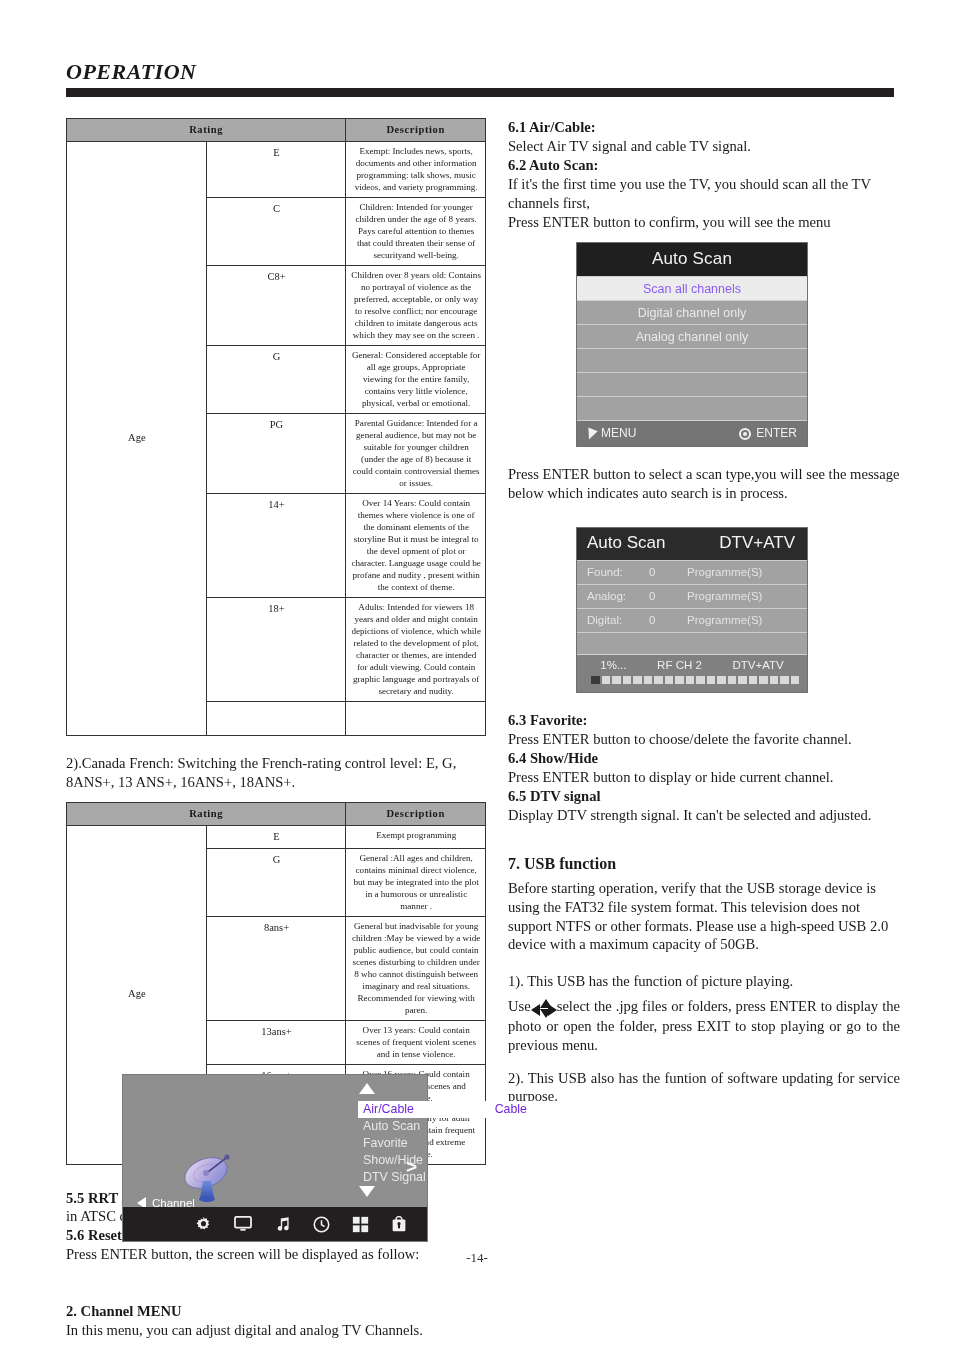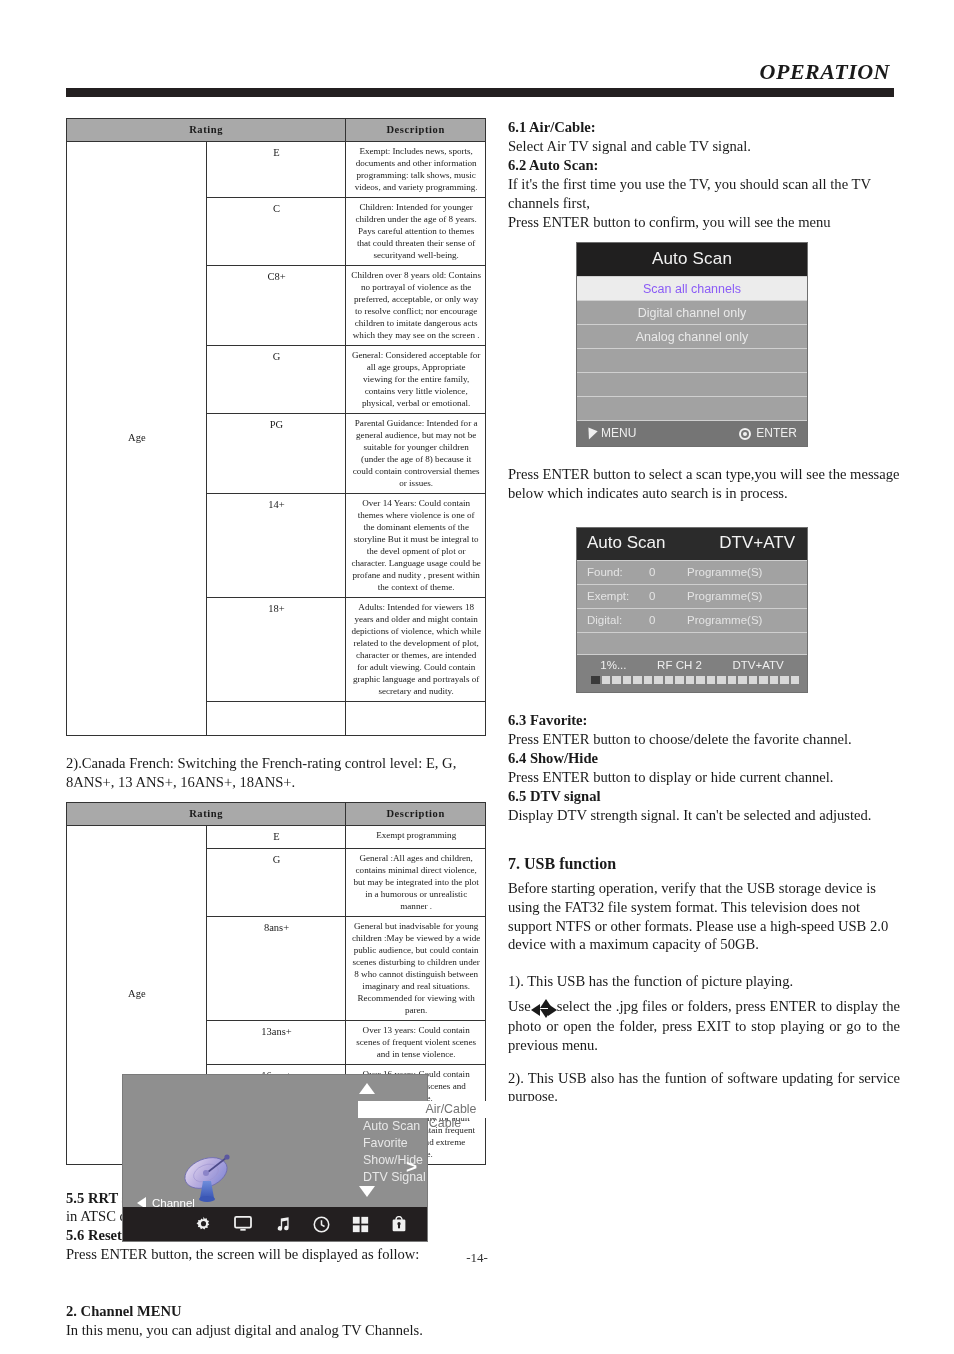--- a/index.html
+++ b/index.html
@@ -12,21 +12,21 @@
     position: relative;
     overflow: hidden;
   }
   .page { position: relative; width: 954px; height: 1354px; }
 
   
   .header {
     position: absolute; left: 66px; top: 60px; width: 828px;
   }
   .header-title {
-    text-align: right;
+    text-align: left;
     font-weight: bold;
     font-style: italic;
     font-size: 22px;
     letter-spacing: 0.5px;
     padding-right: 4px;
     line-height: 1.1;
   }
   .header-rule {
     margin-top: 4px;
     height: 9px;
@@ -201,21 +201,21 @@
   .osd-channel .arrow-down {
     position: absolute; left: 236px; top: 111px;
     width:0;height:0;border-left:8px solid transparent;border-right:8px solid transparent;border-top:11px solid #ffffff;
   }
   .osd-channel .menu-list { position: absolute; left: 235px; top: 26px; width: 185px; }
   .osd-channel .mi {
     color: #e8e8e8; font-size: 12.4px; padding: 1px 4px 2px 5px;
     display: flex; justify-content: space-between;
     height: 17px; align-items: center;
   }
-  .osd-channel .mi.selected { background: #ffffff; color: #737373; flex-direction: column; }
+  .osd-channel .mi.selected { background: #ffffff; color: #6d28d9; }
   .osd-channel .mi .val { padding-right: 12px; }
   .osd-channel .left-label {
     position: absolute; left: 14px; top: 86px;
     color: #ffffff; font-size: 11.5px;
     display:flex; align-items:center; gap:6px;margin-top:36px;
   }
   .osd-channel .nav-left { width:0;height:0;border-top:6px solid transparent;border-bottom:6px solid transparent;border-right:9px solid #ffffff; }
   .osd-channel .nav-right {
     position: absolute; right: 10px; top: 82px;
     color:#ffffff; font-size: 19px; font-weight: bold; line-height: 1;
@@ -381,21 +381,21 @@
       <div class="title">
         <span>Auto Scan</span>
         <span>DTV+ATV</span>
       </div>
       <div class="prow">
         <span>Found:</span>
         <span class="pv">0</span>
         <span>Programme(S)</span>
       </div>
       <div class="prow">
-        <span>Exempt:</span>
+        <span>Analog:</span>
         <span class="pv">0</span>
         <span>Programme(S)</span>
       </div>
       <div class="prow">
         <span>Digital:</span>
         <span class="pv">0</span>
         <span>Programme(S)</span>
       </div>
       <div class="blankrow"></div>
       <div class="barzone">

